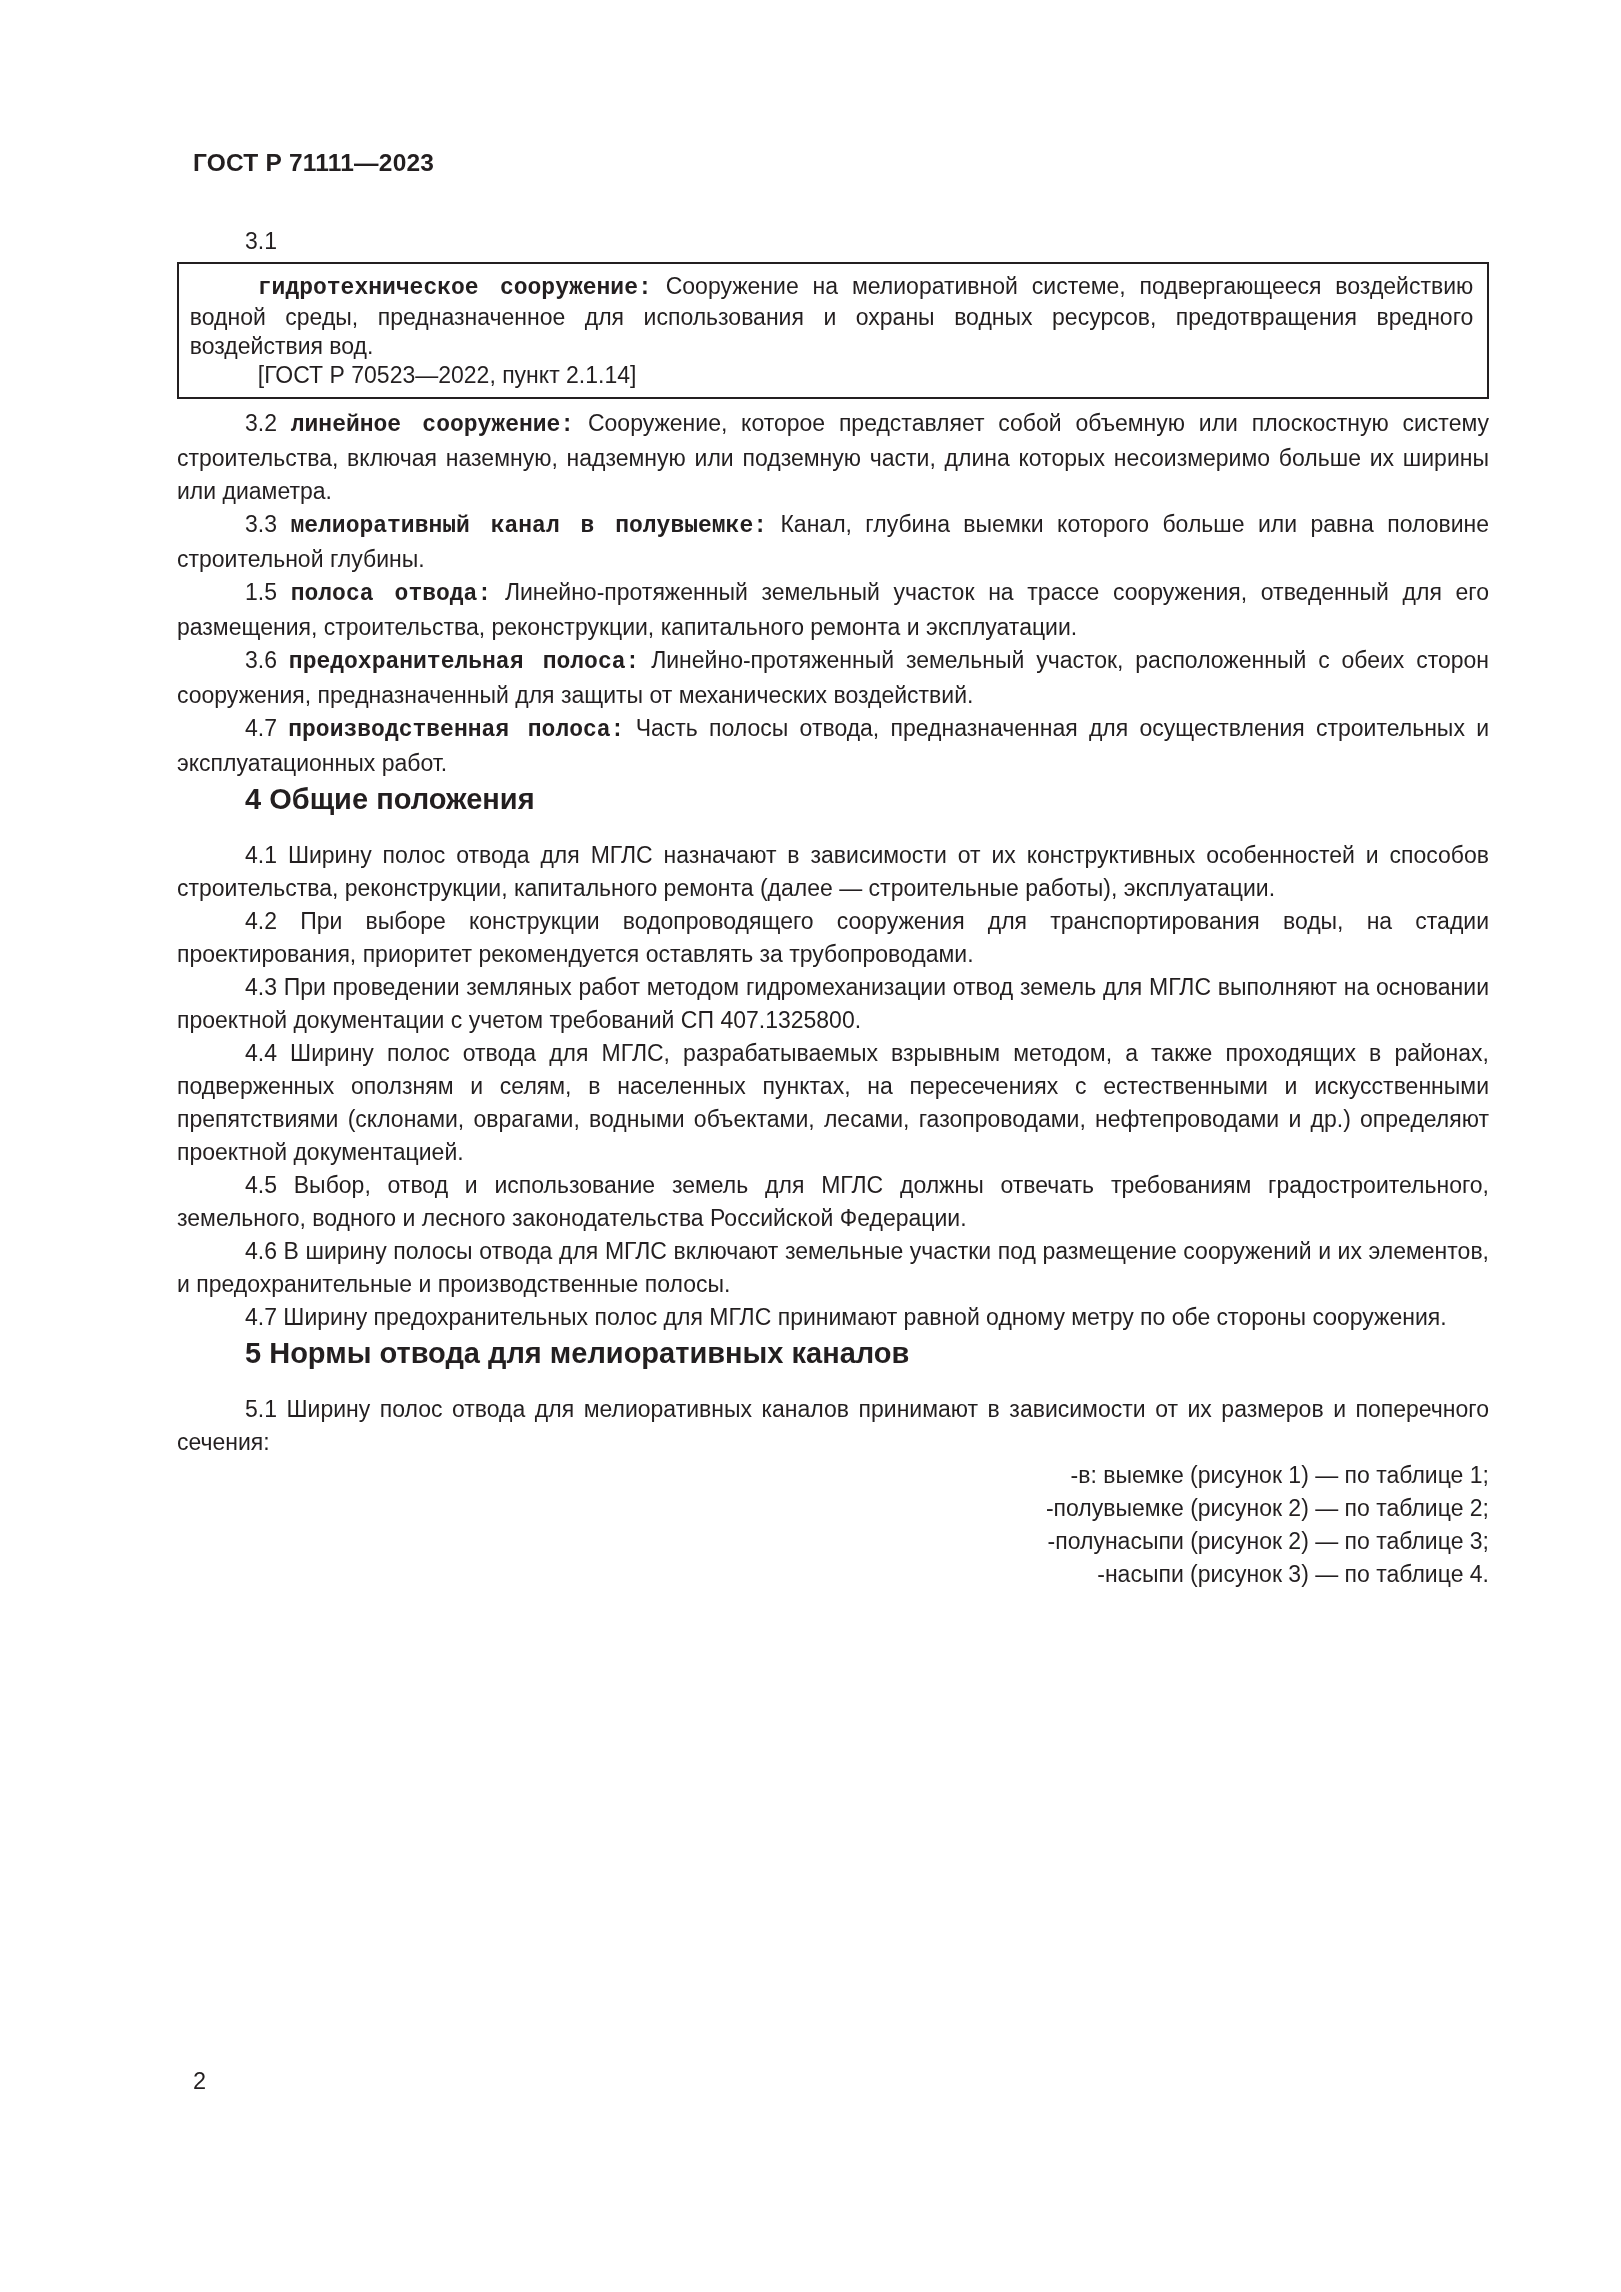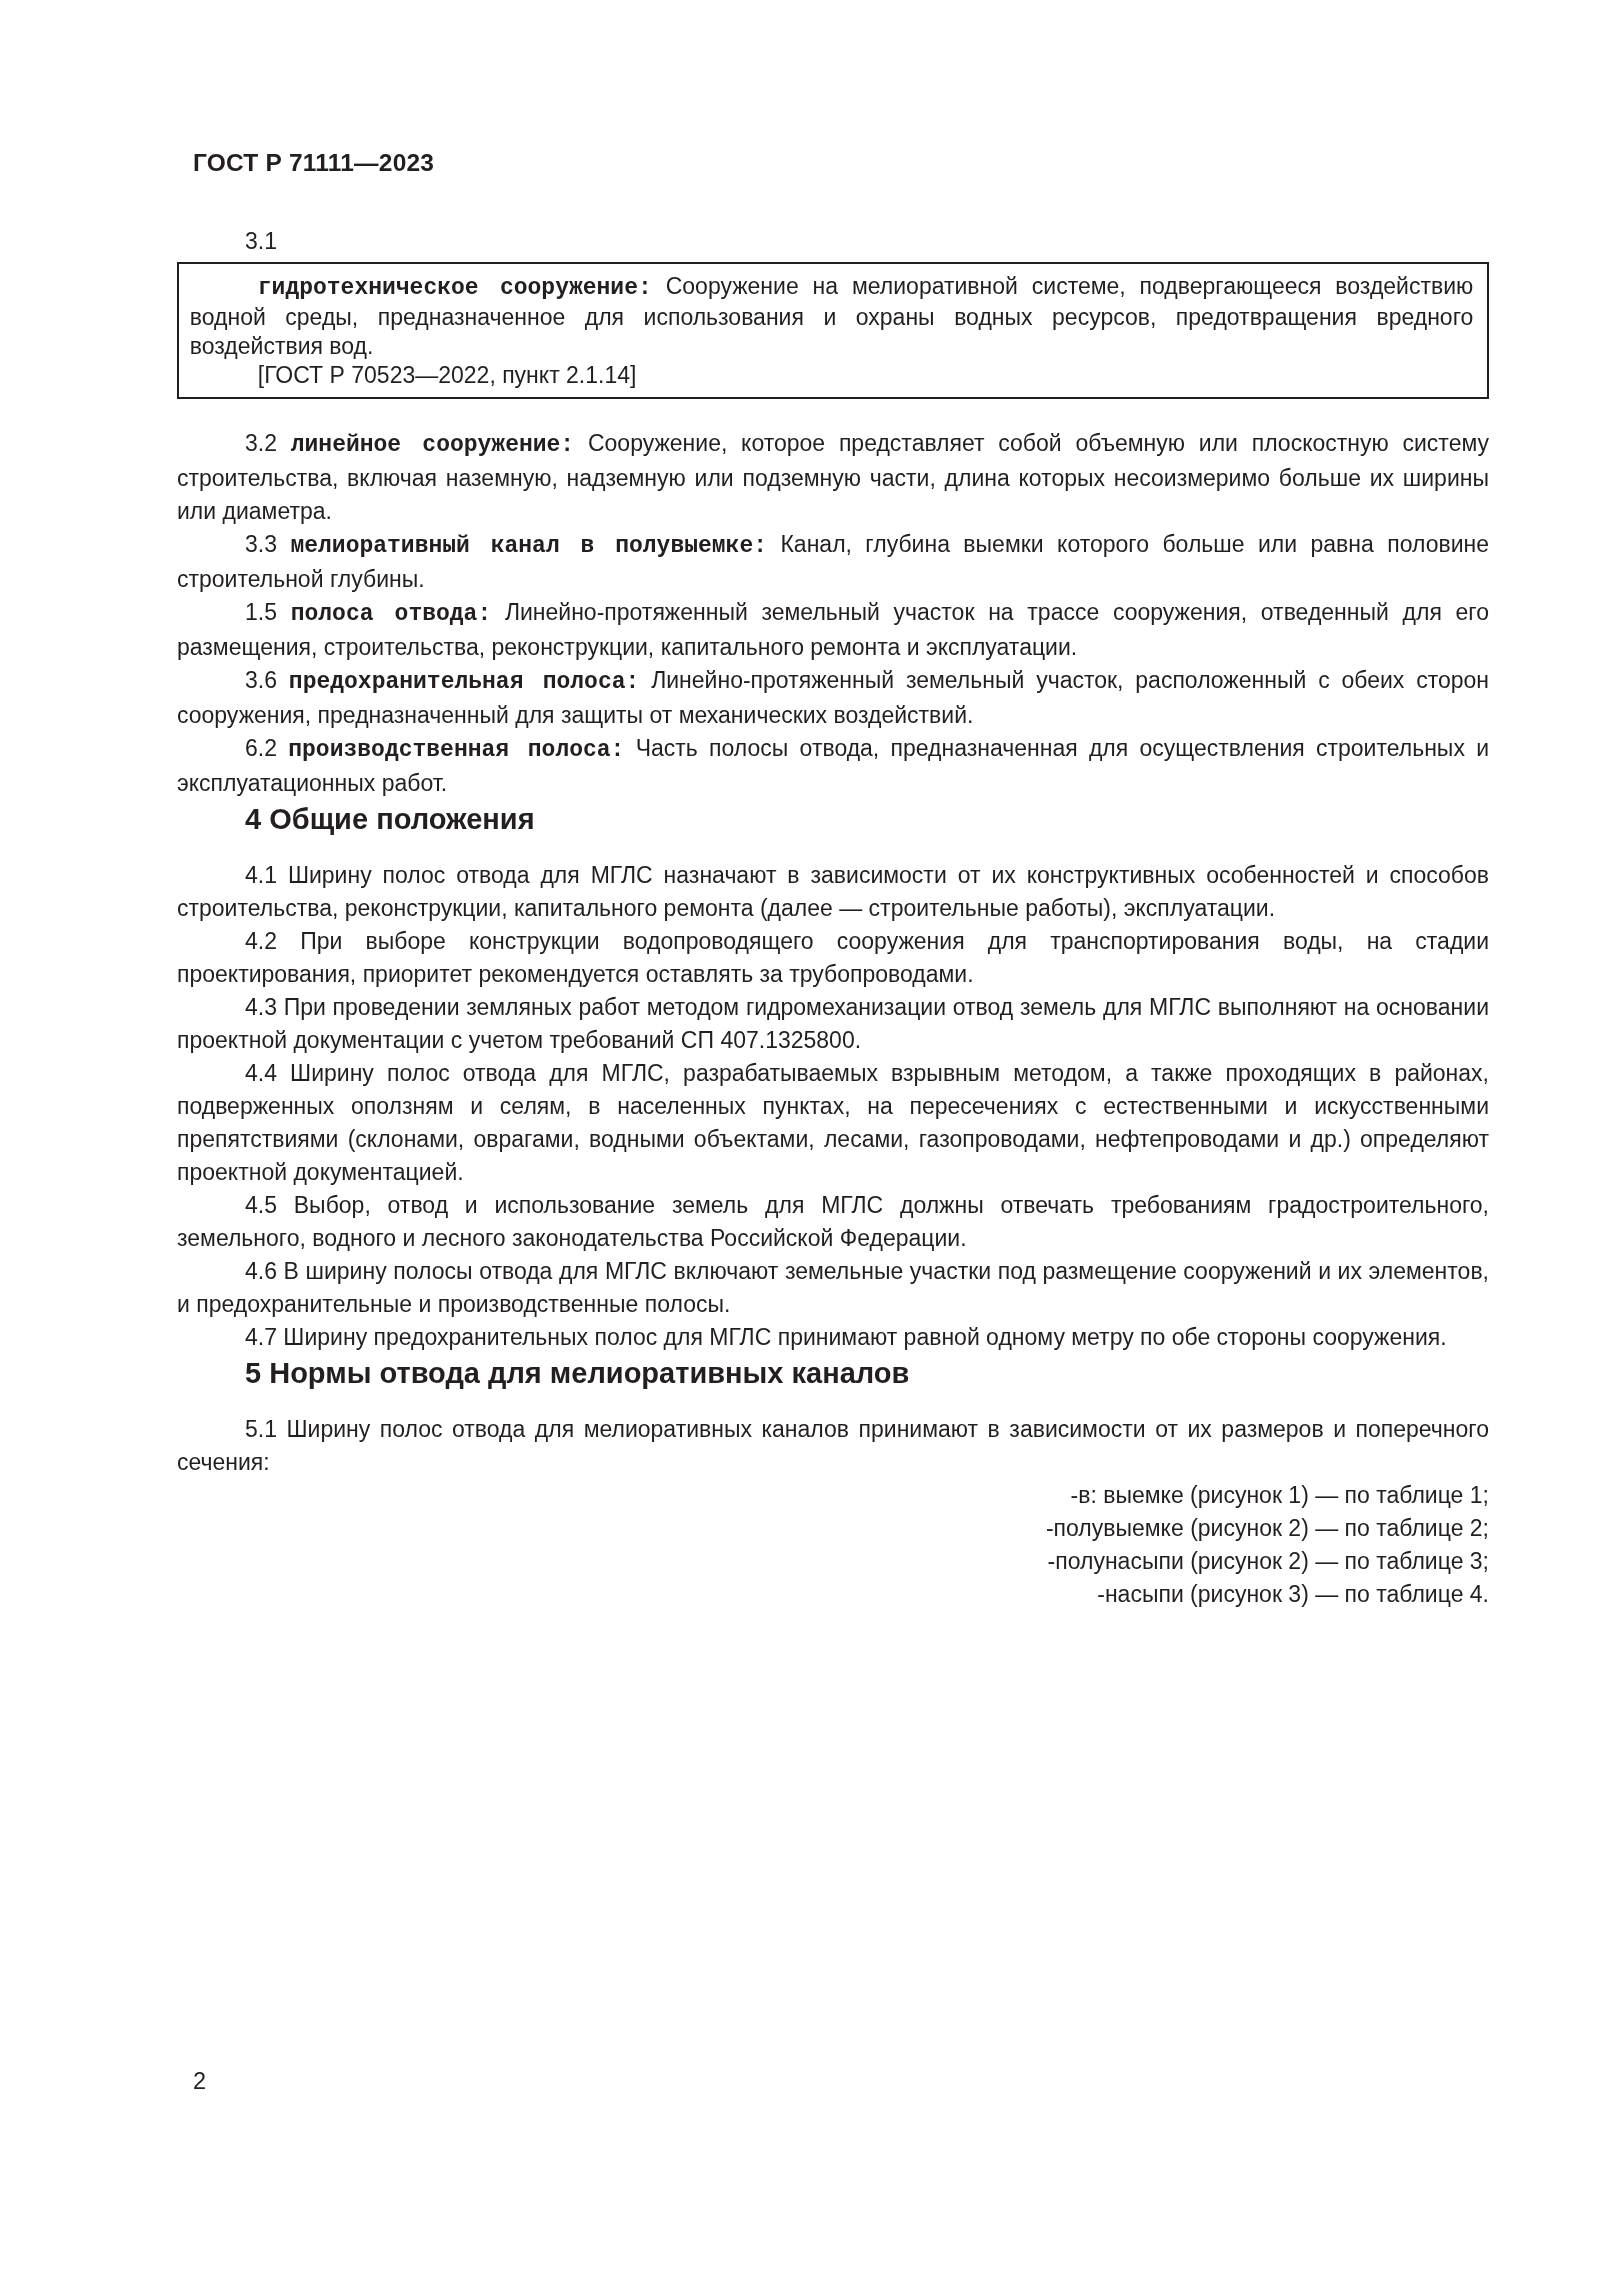--- a/index.html
+++ b/index.html
@@ -16,21 +16,21 @@
     font-size: 23px; line-height: 33px;
   }
   .p { text-indent: 68px; text-align: justify; margin: 0; }
   .term-num { margin: 0 0 0 68px; line-height: 29px; }
   .defbox {
     border: 2.9px solid #231f20; margin-top: 5.9px; padding: 7.8px 13.7px 7.8px 10.8px;
     line-height: 29px;
   }
   .defbox .p { text-indent: 68px; }
   .defbox .src { text-indent: 68px; margin: 0; }
-  .defs { margin-top: 28px; }
+  .defs { margin-top: 8px; }
   b.term { font-weight: bold; font-family: Liberation Mono, monospace; }
   h2.sec {
     font-size: 29px; font-weight: bold; margin: 0; padding-left: 68px;
     line-height: 39px;
   }
   .sec4 { margin-top: 23.5px; }
   .sec5 { margin-top: 36px; }
   .sec-body { margin-top: 19.6px; }
   .list { margin: 0; padding: 0; list-style: none; text-align: right; }
   .list li { padding-left: 68px; }
@@ -50,21 +50,21 @@
   <div class="defbox">
     <p class="p"><b class="term">гидротехническое сооружение:</b><span> Сооружение на мелиоративной системе, подвергающееся воздействию водной среды, предназначенное для использования и охраны водных ресурсов, предотвращения вредного воздействия вод.</span></p>
     <p class="src">[ГОСТ Р 70523—2022, пункт 2.1.14]</p>
   </div>
 
   <div class="defs">
     <p class="p"><span>3.2</span> <b class="term">линейное сооружение:</b><span> Сооружение, которое представляет собой объемную или плоскостную систему строительства, включая наземную, надземную или подземную части, длина которых несоизмеримо больше их ширины или диаметра.</span></p>
     <p class="p"><span>3.3</span> <b class="term">мелиоративный канал в полувыемке:</b><span> Канал, глубина выемки которого больше или равна половине строительной глубины.</span></p>
     <p class="p"><span>1.5</span> <b class="term">полоса отвода:</b><span> Линейно-протяженный земельный участок на трассе сооружения, отведенный для его размещения, строительства, реконструкции, капитального ремонта и эксплуатации.</span></p>
     <p class="p"><span>3.6</span> <b class="term">предохранительная полоса:</b><span> Линейно-протяженный земельный участок, расположенный с обеих сторон сооружения, предназначенный для защиты от механических воздействий.</span></p>
-    <p class="p"><span>6.2</span> <b class="term">производственная полоса:</b><span> Часть полосы отвода, предназначенная для осуществления строительных и эксплуатационных работ.</span></p>
+    <p class="p"><span>4.7</span> <b class="term">производственная полоса:</b><span> Часть полосы отвода, предназначенная для осуществления строительных и эксплуатационных работ.</span></p>
   </div>
 
   <h2 class="sec sec4">4  Общие положения</h2>
   <div class="sec-body">
     <p class="p">4.1  Ширину полос отвода для МГЛС назначают в зависимости от  их  конструктивных особенностей и способов строительства, реконструкции, капитального ремонта (далее — строительные работы), эксплуатации.</p>
     <p class="p">4.2  При выборе конструкции водопроводящего сооружения для транспортирования воды, на стадии проектирования, приоритет рекомендуется оставлять за трубопроводами.</p>
     <p class="p">4.3  При проведении земляных работ методом гидромеханизации отвод земель для МГЛС выполняют на основании проектной документации с учетом требований СП 407.1325800.</p>
     <p class="p">4.4  Ширину полос отвода для МГЛС, разрабатываемых взрывным методом, а также проходящих в районах, подверженных оползням и селям, в населенных пунктах, на пересечениях с естественными и искусственными препятствиями (склонами, оврагами, водными объектами, лесами, газопроводами, нефтепроводами и др.) определяют проектной документацией.</p>
     <p class="p">4.5  Выбор, отвод и использование земель для МГЛС должны отвечать требованиям градостроительного, земельного, водного и лесного законодательства Российской Федерации.</p>
     <p class="p">4.6  В ширину полосы отвода для МГЛС включают земельные участки под размещение сооружений и их элементов, и предохранительные и производственные полосы.</p>

